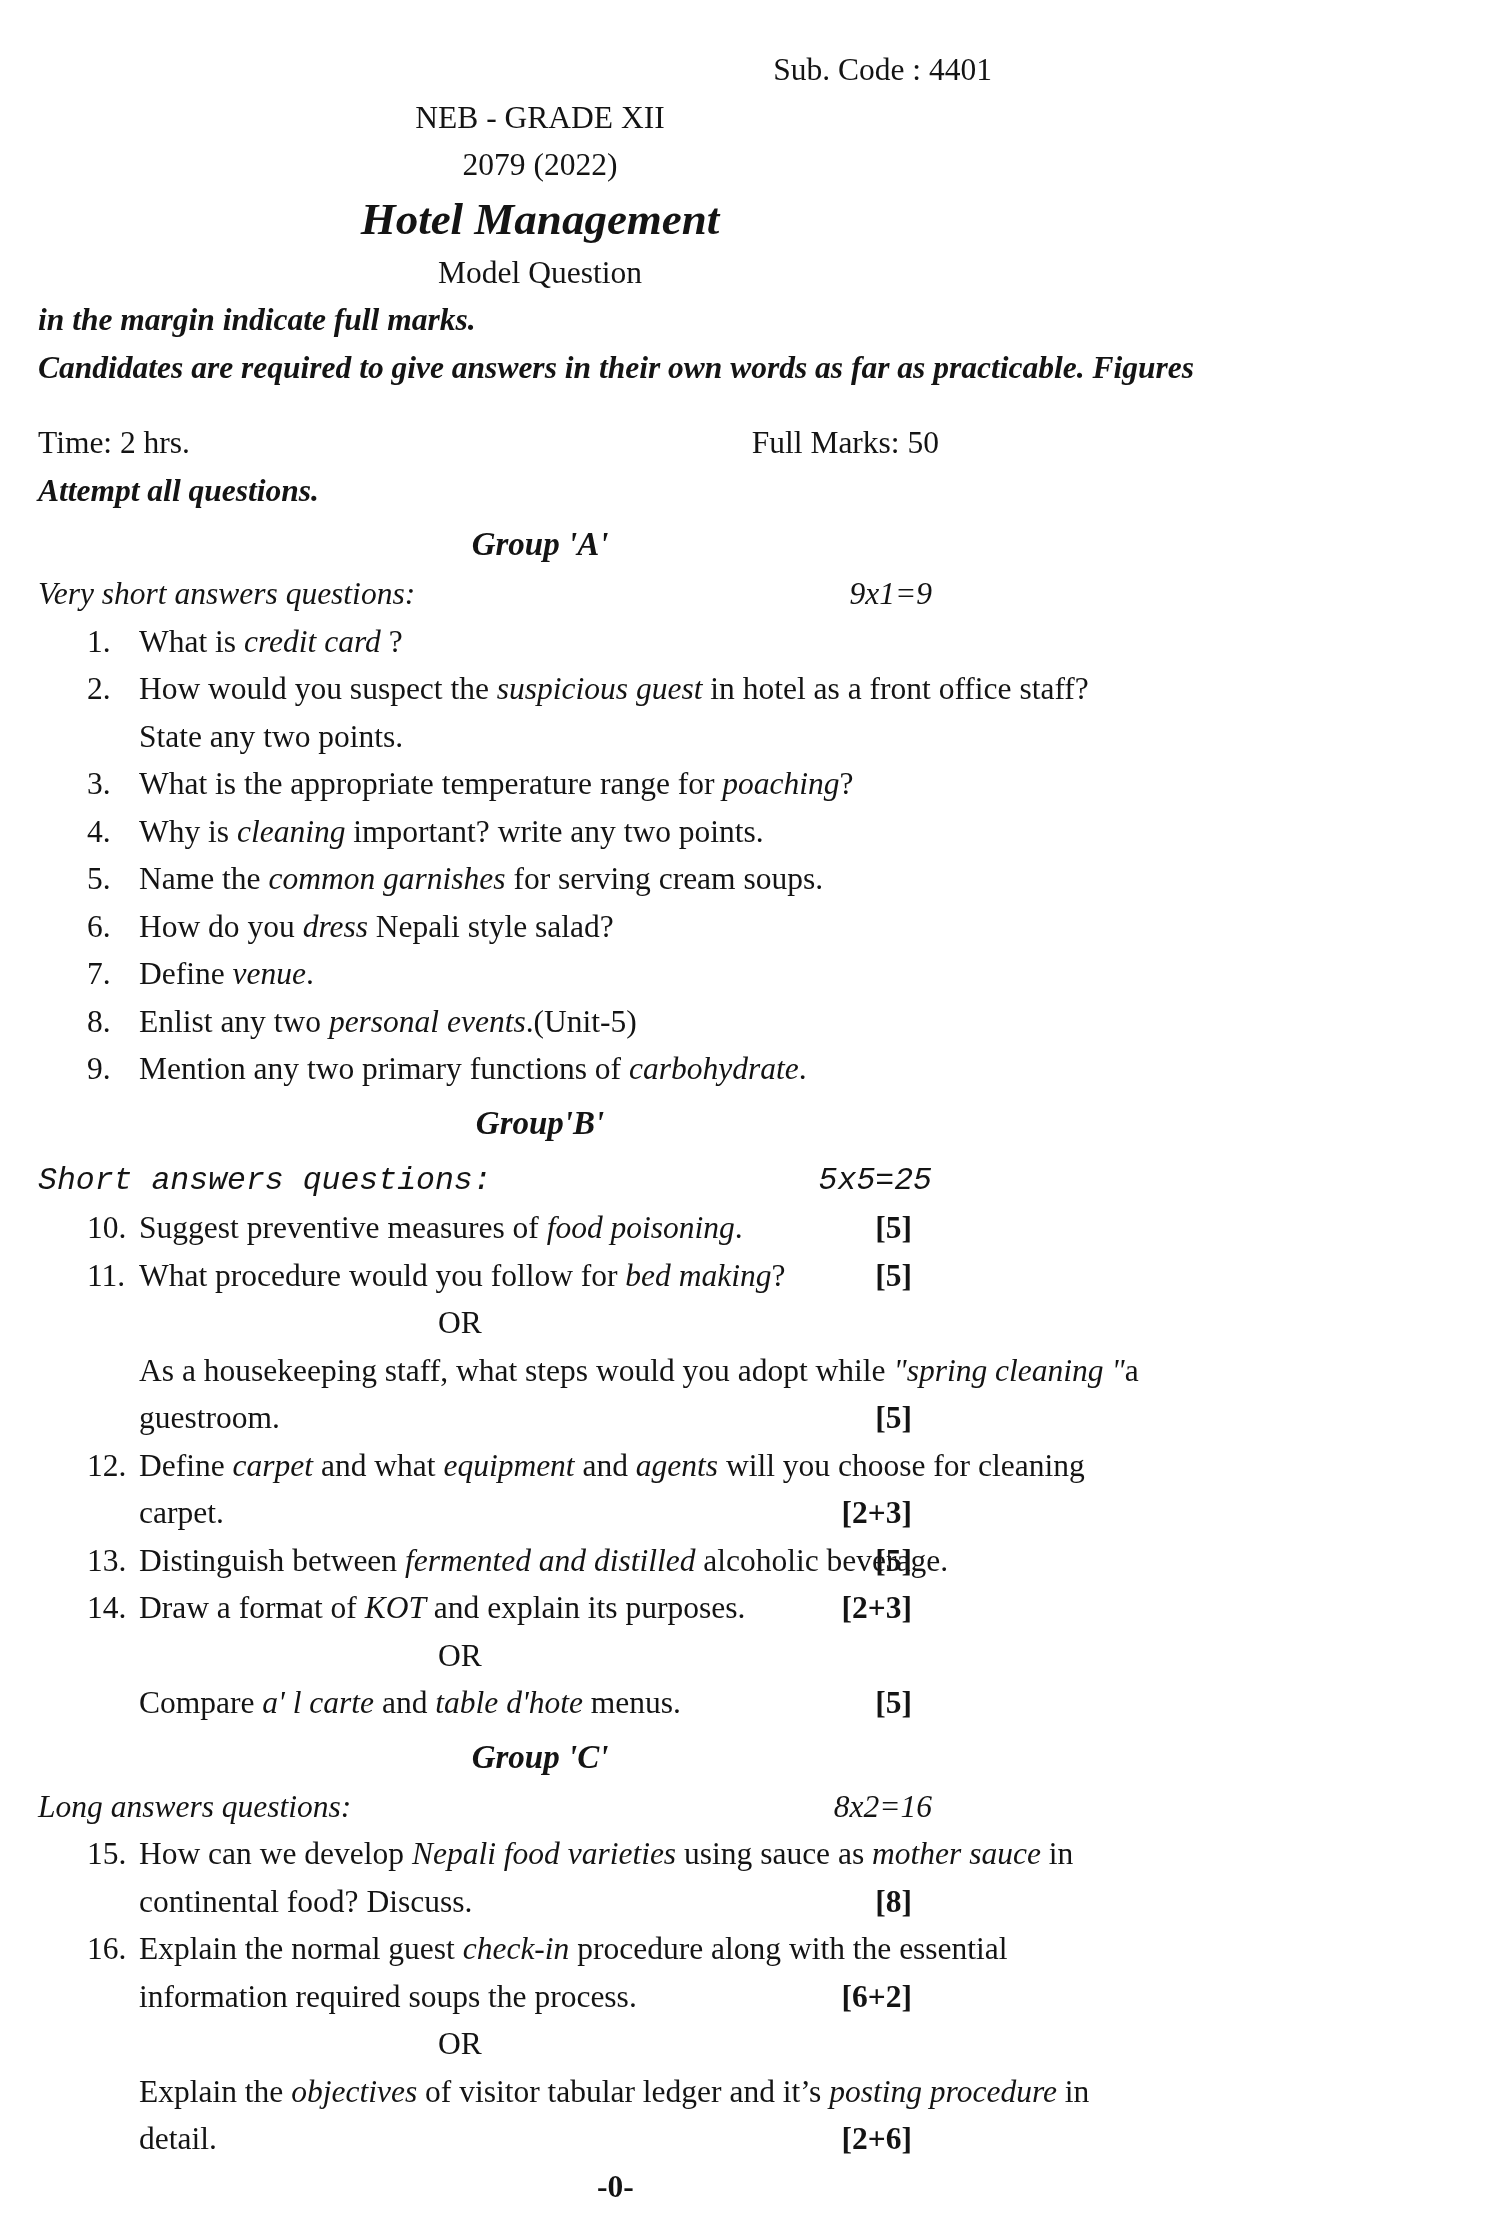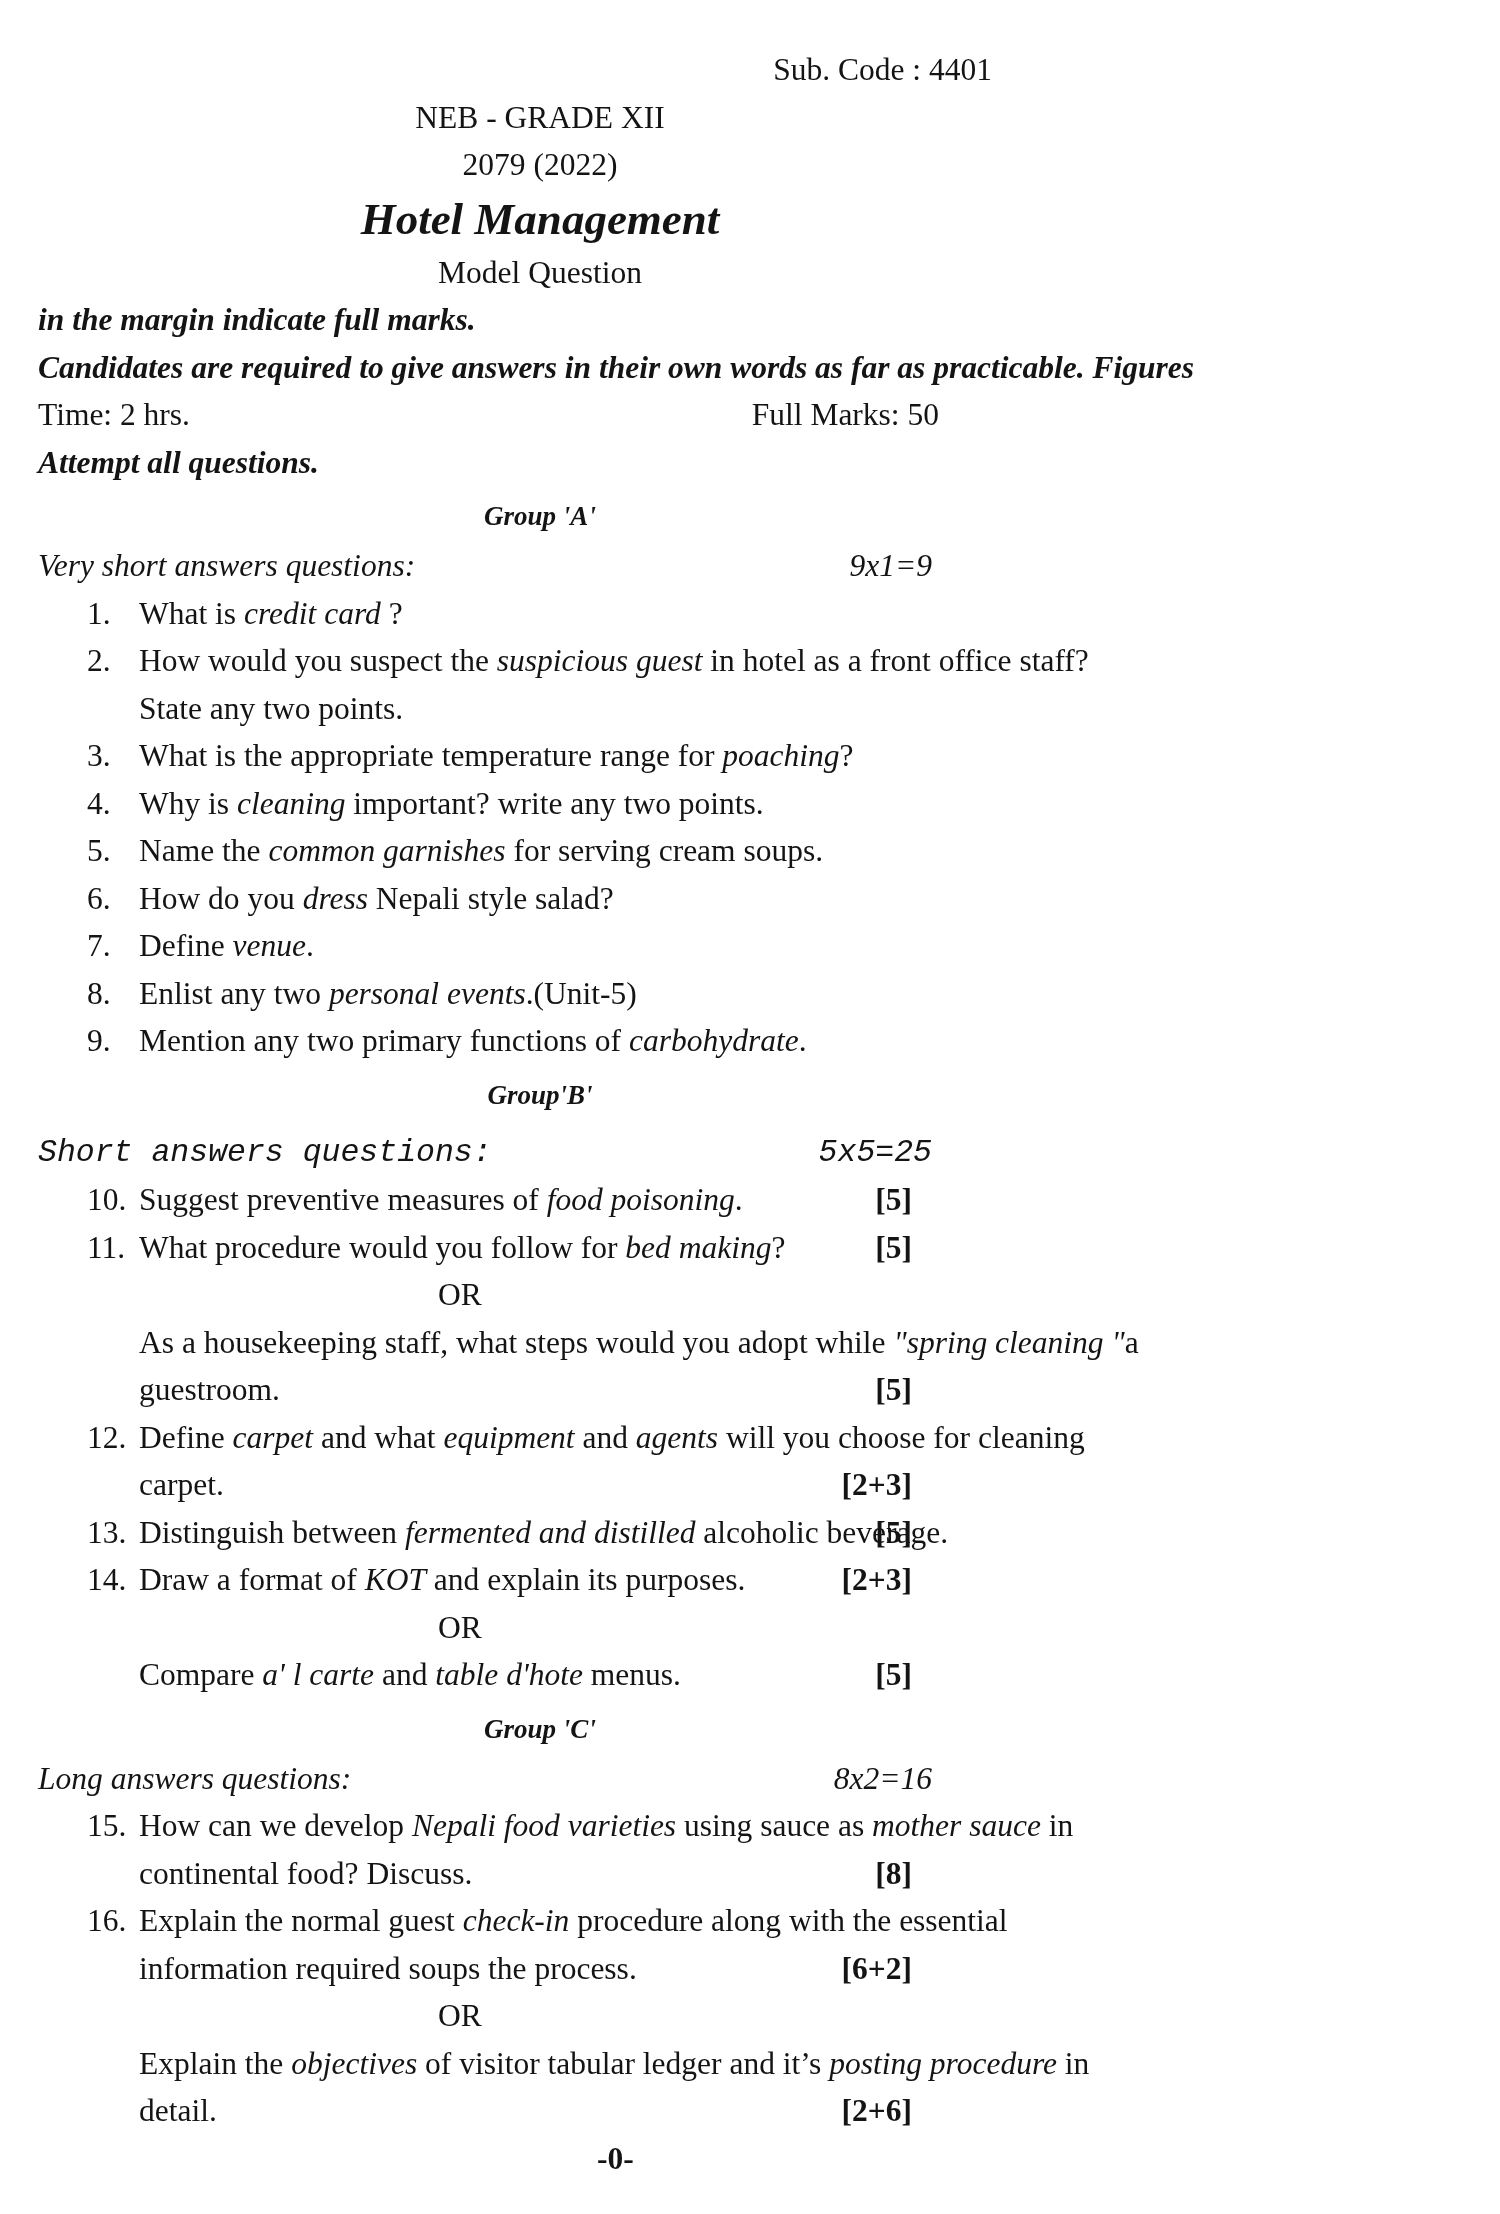--- a/index.html
+++ b/index.html
@@ -6,24 +6,24 @@
   body{
     width:1500px;height:2214px;background:#ffffff;color:#141414;
     font-family:"Liberation Serif", serif;font-size:31.5px;line-height:47.5px;
     overflow:hidden;
   }
   .content{box-sizing:border-box;width:1212px;height:2214px;padding:46px 170px 20px 38px;}
   .t-center{text-align:center;}
   .sub-code{text-align:right;padding-right:50px;}
   .page-title{font-size:45px;line-height:60px;font-weight:bold;font-style:italic;}
   .note-line{font-weight:bold;font-style:italic;white-space:nowrap;}
-  .meta-row{display:flex;justify-content:space-between;margin-top:0;align-items:center;}
+  .meta-row{display:flex;justify-content:space-between;margin-top:28px;align-items:center;}
   .meta-right{margin-right:103px;}
   .attempt{font-weight:bold;font-style:italic;}
-  .group-heading{text-align:center;font-weight:bold;font-style:italic;font-size:27px;line-height:52px;margin-top:4px;}
+  .group-heading{text-align:center;font-weight:bold;font-style:italic;font-size:33px;line-height:52px;margin-top:4px;}
   .intro-row{position:relative;font-style:italic;}
   .group-1 .intro-row{margin-top:8px;font-family:Liberation Mono, monospace;}
   .formula{position:absolute;right:110px;top:0;font-style:italic;white-space:nowrap;}
   .q-row{position:relative;display:flex;margin-left:49px;}
   .q-num{flex:0 0 52px;white-space:nowrap;}
   .q-text{flex:1;white-space:nowrap;}
   .q-marks{position:absolute;right:130px;bottom:0;font-weight:bold;white-space:nowrap;}
   .or-row{margin-left:400px;}
   .footer{margin-left:559px;font-weight:bold;}
 </style>

